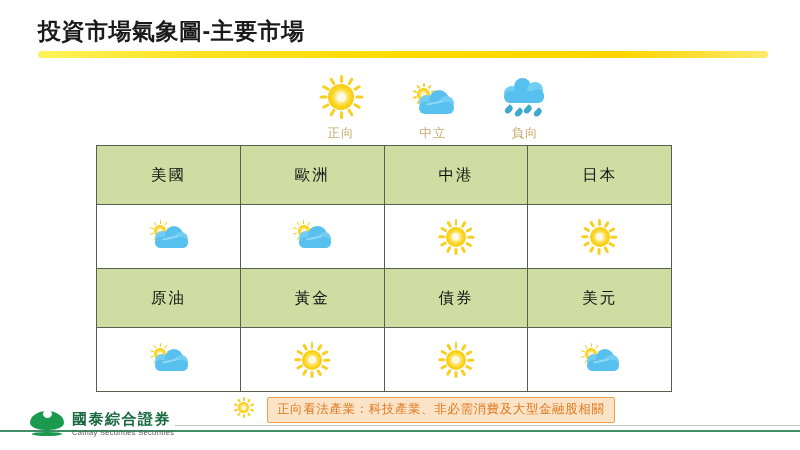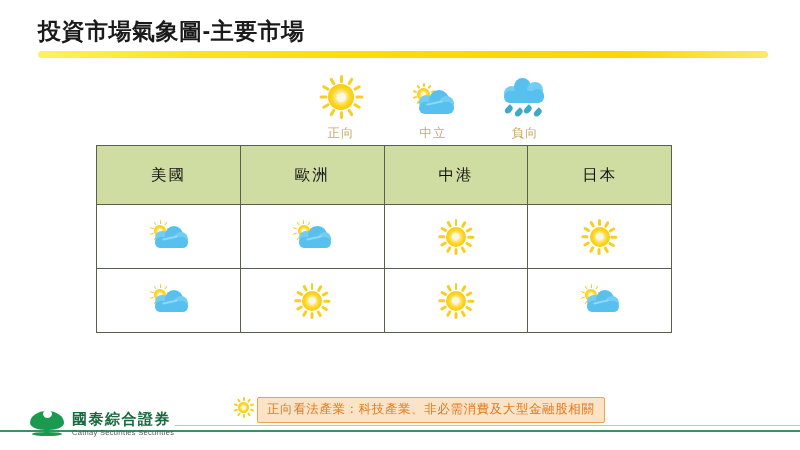--- a/index.html
+++ b/index.html
@@ -144,21 +144,21 @@
     height: 63px;
   }
 
   
   #footnote {
     position: absolute;
     left: 232px;
     top: 396px;
     display: flex;
     align-items: center;
-    gap: 2px;
+    gap: 12px;
   }
   #footnote-box {
     border: 1px solid #f0a14a;
     background: #fbe3c8;
     border-radius: 2px;
     padding: 3px 9px 4px 9px;
     font-size: 12.5px;
     color: #e07b1e;
     letter-spacing: 0.6px;
     white-space: nowrap;
@@ -361,20 +361,26 @@
               <span class="ray" style="width: 2.5px; height: 7px; left: 17.75px; top: 1px; transform: rotate(240deg); transform-origin: 1.25px 18px;"></span>
               <span class="ray" style="width: 2.5px; height: 7px; left: 17.75px; top: 1px; transform: rotate(270deg); transform-origin: 1.25px 18px;"></span>
               <span class="ray" style="width: 2.5px; height: 7px; left: 17.75px; top: 1px; transform: rotate(300deg); transform-origin: 1.25px 18px;"></span>
               <span class="ray" style="width: 2.5px; height: 7px; left: 17.75px; top: 1px; transform: rotate(330deg); transform-origin: 1.25px 18px;"></span>
               <span class="sun-disc" style="width: 20px; height: 20px; left: 9px; top: 9px;"></span>
               <span class="sun-core" style="width: 7px; height: 7px; left: 15.5px; top: 15.5px;"></span>
             </span>
           </div>
         </td>
     </tr>
+    <tr class="hdr-row">
+      <td>原油</td>
+      <td>黃金</td>
+      <td>債券</td>
+      <td>美元</td>
+    </tr>
     <tr class="icon-row">
       <td>
           <div class="cell-icon-holder">
             <span class="wicon cloud-wrap" style="width: 42.32px; height: 34.96px; display: inline-block;">
               <span class="wicon sun-wrap" style="width: 24px; height: 24px; display: inline-block; position: absolute; left: 0.92px; top: 0px;">
                 <span class="ray" style="width: 1px; height: 4px; left: 11.5px; top: 1px; transform: rotate(0deg); transform-origin: 0.5px 11px;"></span>
                 <span class="ray" style="width: 1px; height: 4px; left: 11.5px; top: 1px; transform: rotate(36deg); transform-origin: 0.5px 11px;"></span>
                 <span class="ray" style="width: 1px; height: 4px; left: 11.5px; top: 1px; transform: rotate(72deg); transform-origin: 0.5px 11px;"></span>
                 <span class="ray" style="width: 1px; height: 4px; left: 11.5px; top: 1px; transform: rotate(108deg); transform-origin: 0.5px 11px;"></span>
                 <span class="ray" style="width: 1px; height: 4px; left: 11.5px; top: 1px; transform: rotate(144deg); transform-origin: 0.5px 11px;"></span>

